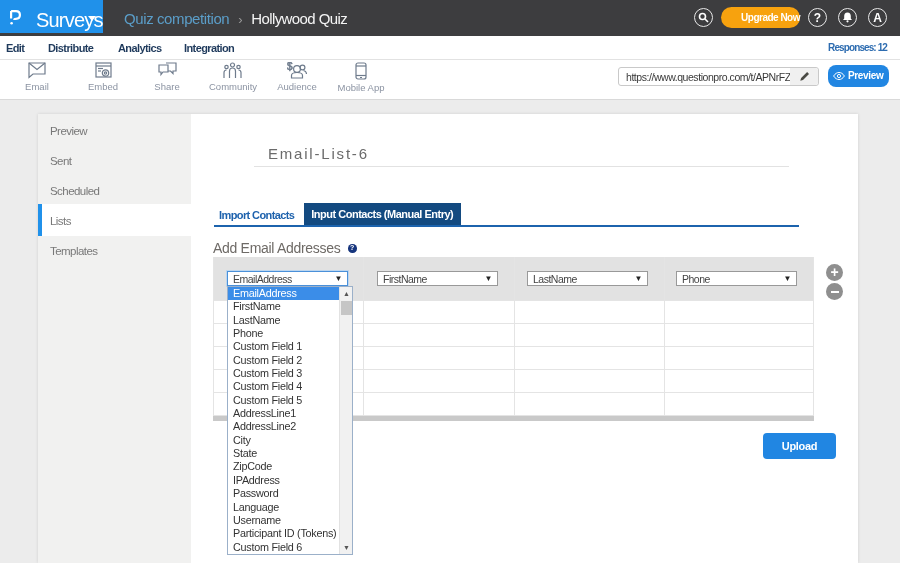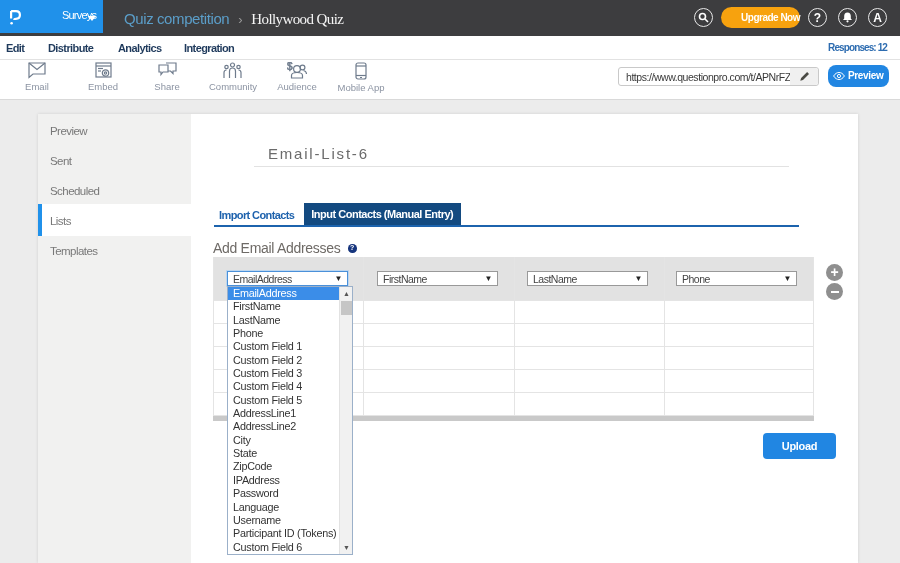--- a/index.html
+++ b/index.html
@@ -2,25 +2,25 @@
 <html><head>
 <meta charset="utf-8">
 <style>
 * { margin:0; padding:0; box-sizing:border-box; }
 html,body { width:900px; height:563px; overflow:hidden; font-family:"Liberation Sans", sans-serif; background:#ececec; }
 
 
 #header { position:absolute; left:0; top:0; width:900px; height:36px; background:#3d3d3f; }
 #logoblk { position:absolute; left:0; top:0; width:103px; height:33px; background:#2091ea; color:#fff; }
 #logoblk svg { position:absolute; left:10px; top:10px; }
-#logoblk .stxt { position:absolute; left:36px; top:9px; font-size:11px; letter-spacing:-0.8px; color:#fff;margin-left:26px; }
+#logoblk .stxt { position:absolute; left:36px; top:9px; font-size:20px; letter-spacing:-0.8px; color:#fff; }
 #logoblk .tri { position:absolute; left:88px; top:16px; width:0; height:0; border-left:4.6px solid transparent; border-right:4.6px solid transparent; border-top:5px solid #fff; }
 #crumb { position:absolute; left:124px; top:10px; font-size:15px; letter-spacing:-0.4px; color:#5b9ec9; }
 #crumb .sep { color:#9a9a9a; font-size:13px; padding:0 9px; }
-#crumb .cur { color:#f5f5f5; letter-spacing:-0.6px;font-family:Liberation Serif, serif; }
+#crumb .cur { color:#f5f5f5; letter-spacing:-0.6px; }
 .hicon { position:absolute; top:8px; width:19px; height:19px; border:1.4px solid #e8e8e8; border-radius:50%; color:#fff; text-align:center; }
 #upgrade { position:absolute; left:721px; top:7px; width:79px; height:21px; background:#f7a20e; border-radius:11px; color:#fff; font-size:10px; letter-spacing:-0.5px; font-weight:bold; text-align:right; line-height:21px; }
 
 
 #nav { position:absolute; left:0; top:36px; width:900px; height:24px; background:#fff; border-bottom:1px solid #e2e2e2; }
 #nav .item { position:absolute; top:6px; font-size:11px; font-weight:bold; letter-spacing:-0.6px; color:#1f3a5c; }
 #nav .resp { position:absolute; top:6px; right:13px; font-size:10px; font-weight:bold; letter-spacing:-0.9px; color:#2d6cb0; }
 
 
 #toolbar { position:absolute; left:0; top:60px; width:900px; height:40px; background:#fff; border-bottom:1px solid #d9d9d9; }

